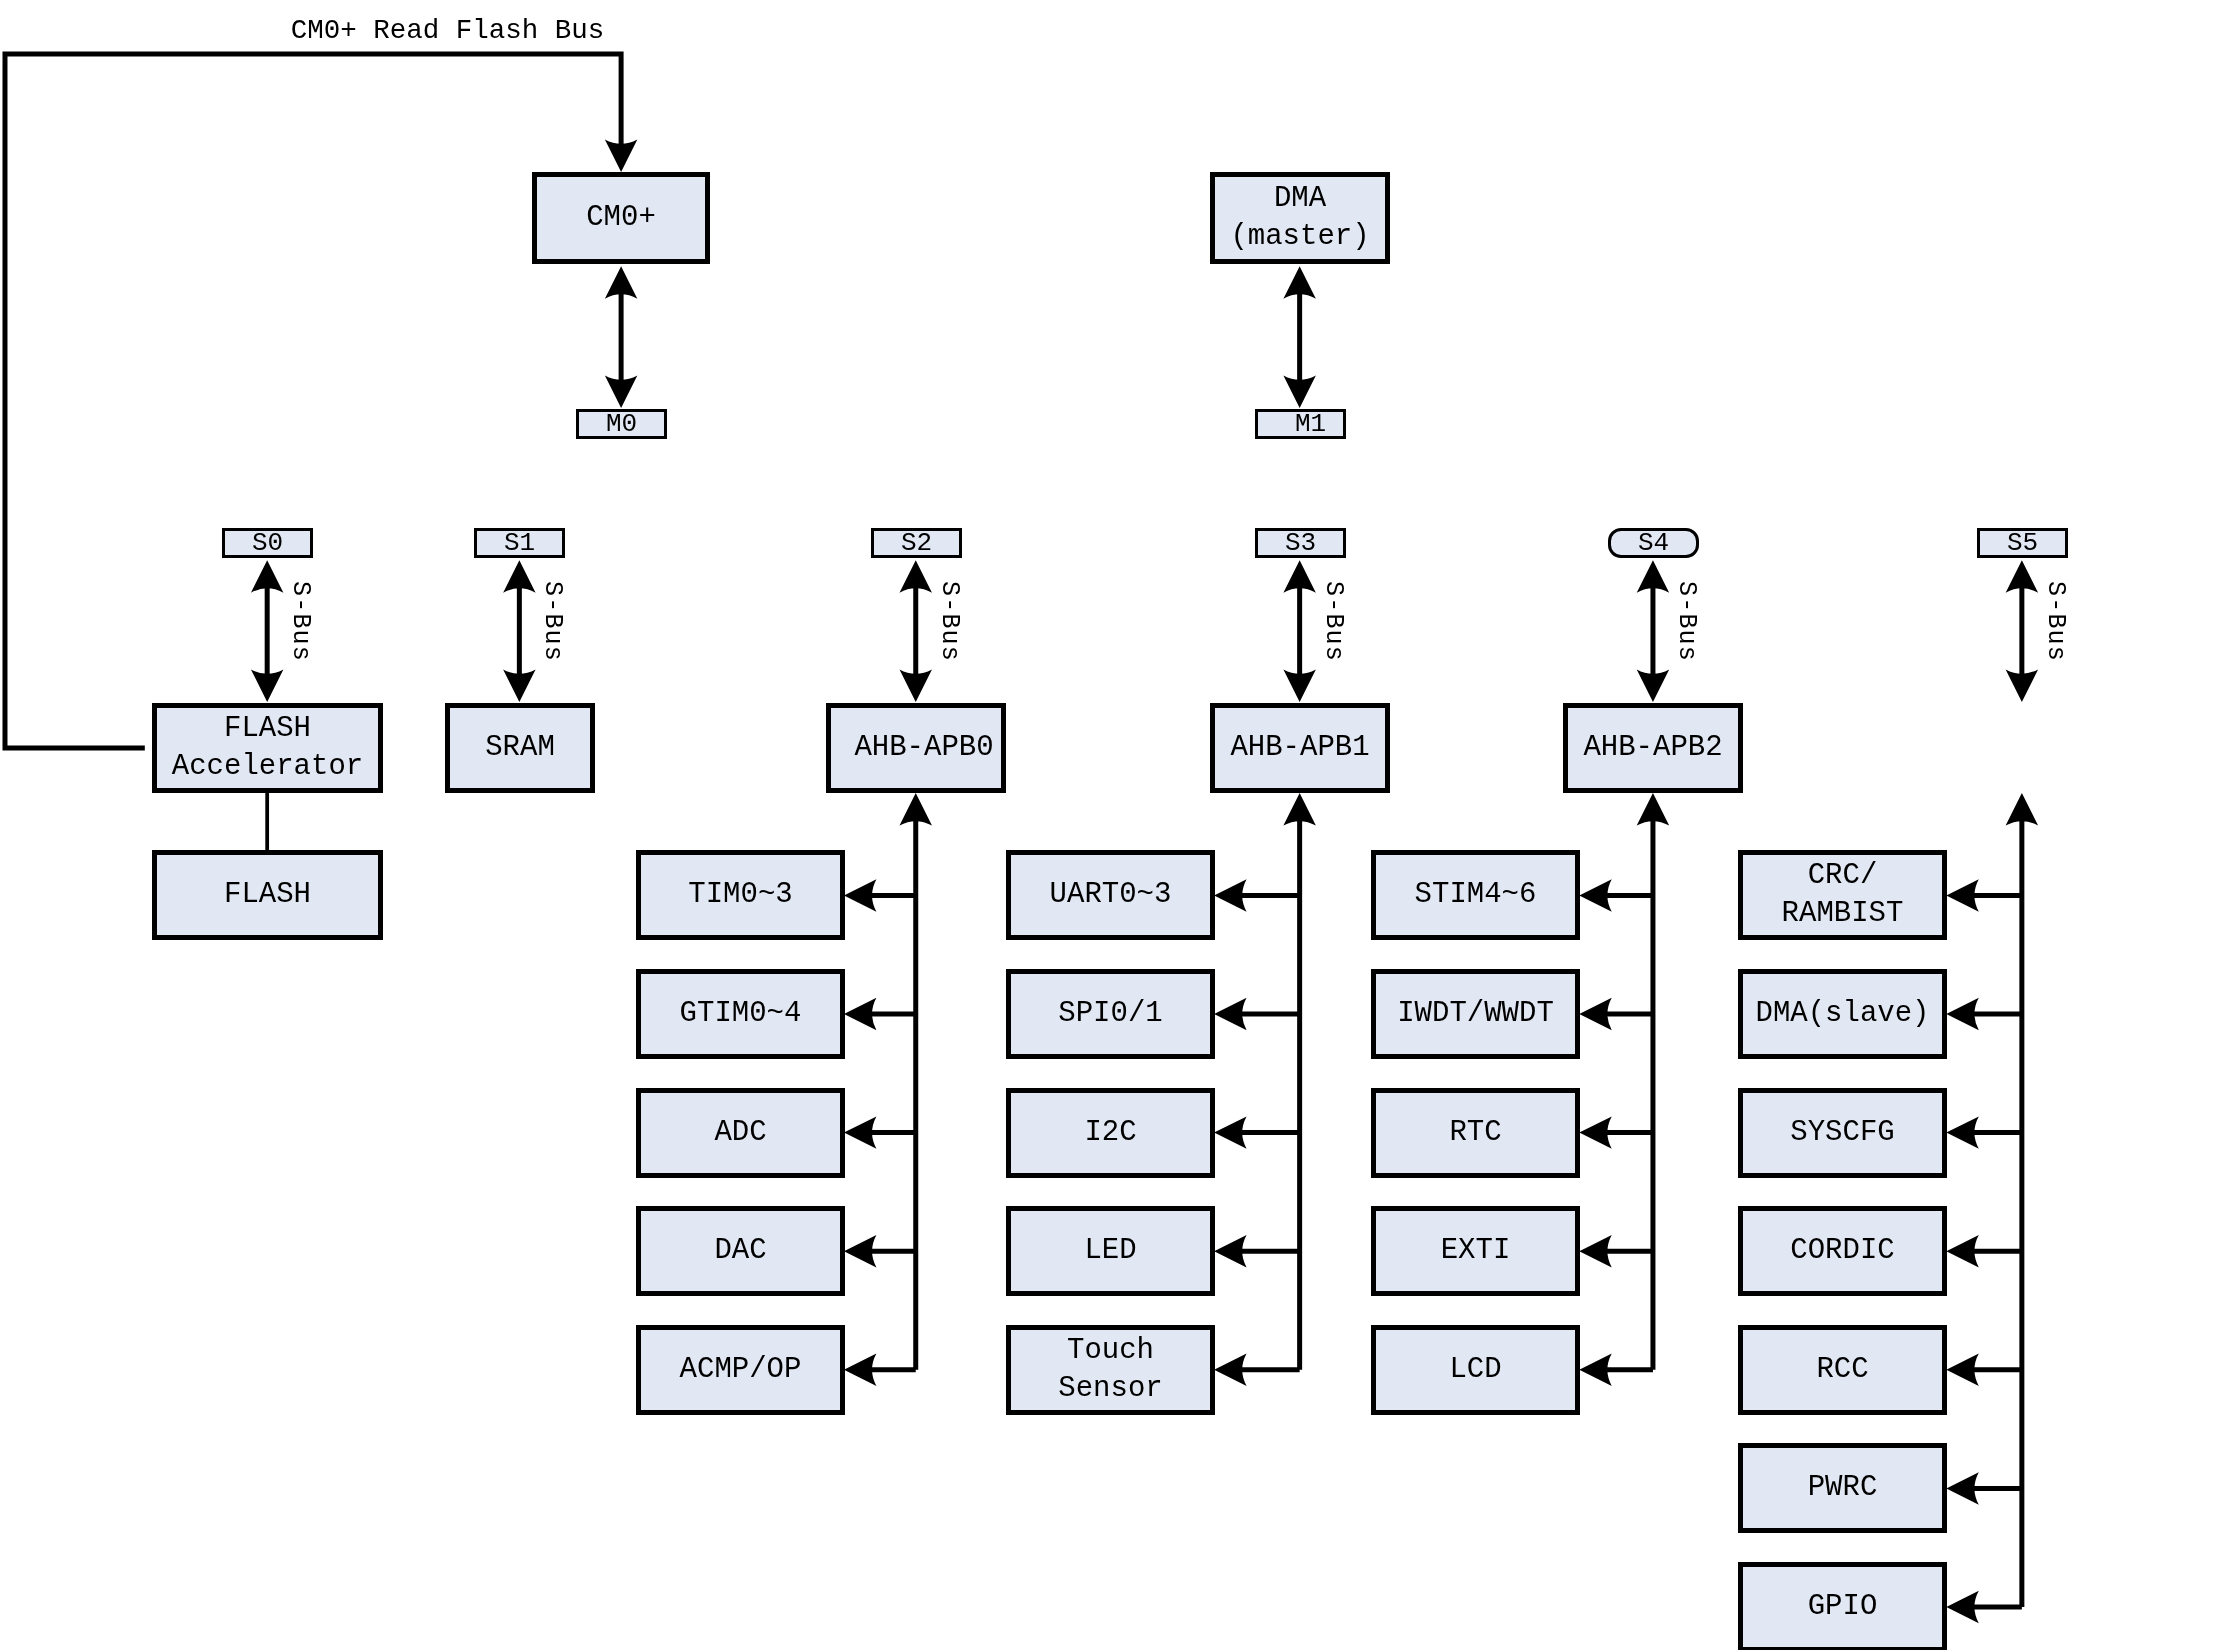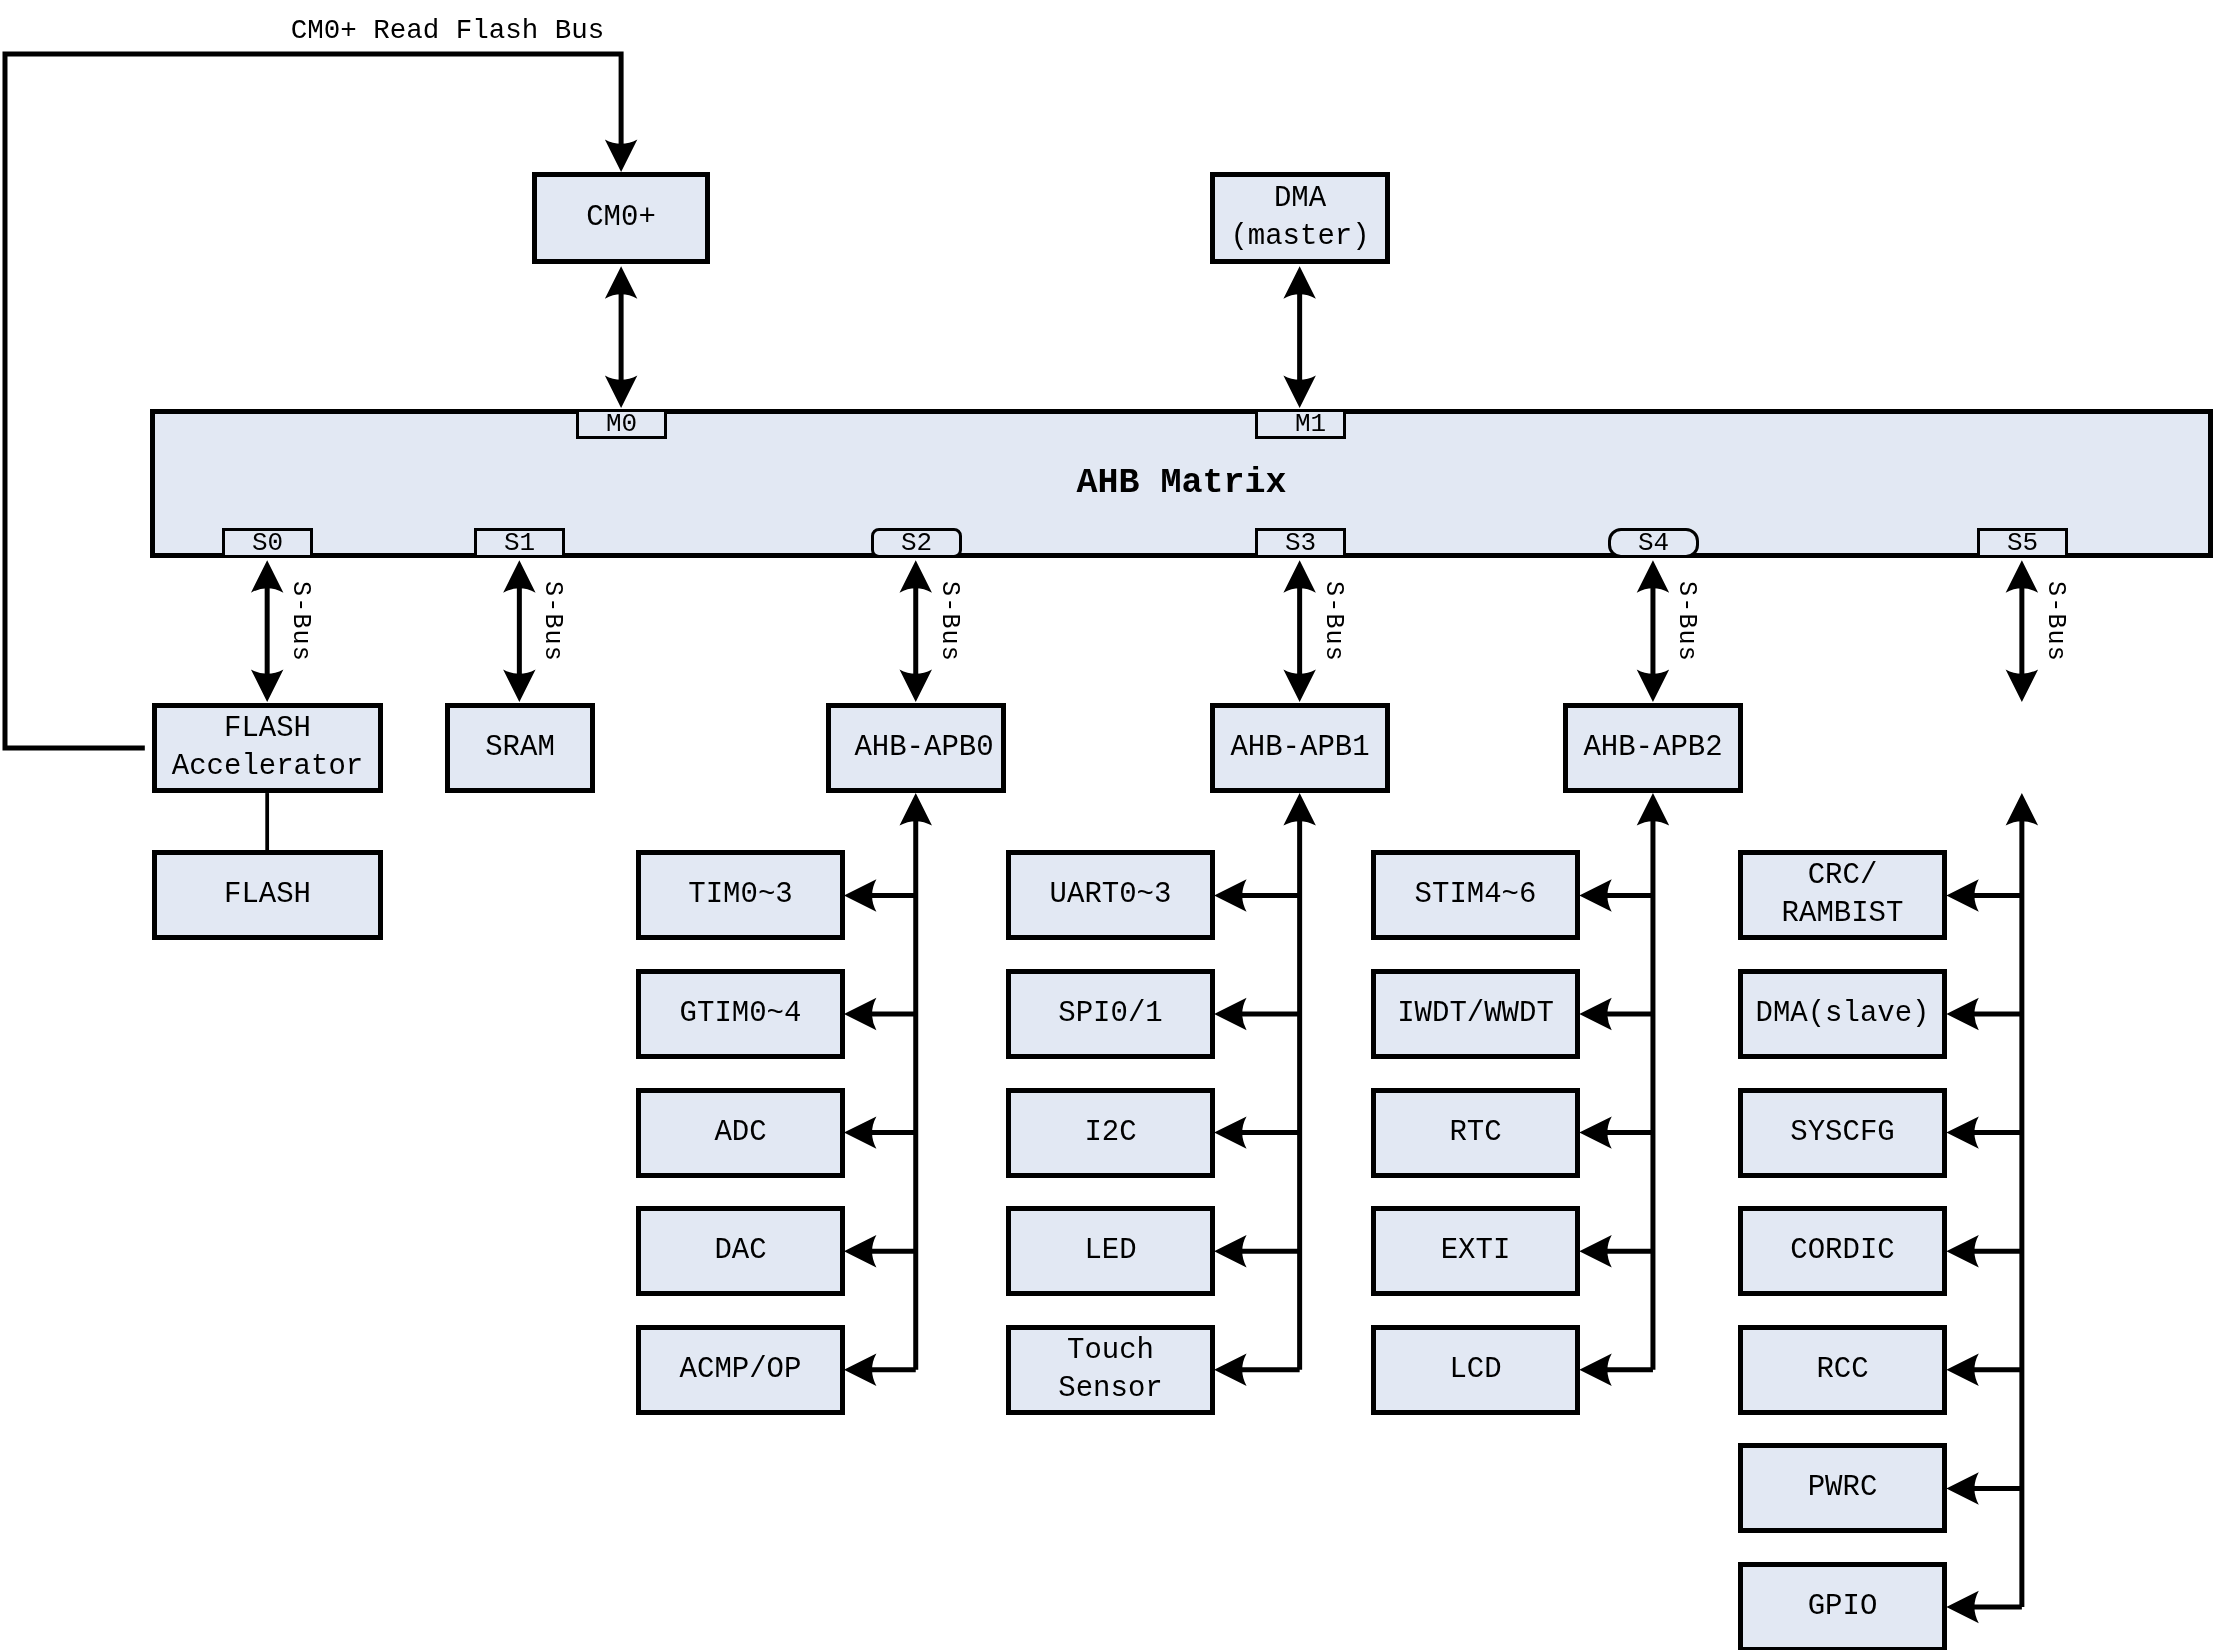--- a/index.html
+++ b/index.html
@@ -30,44 +30,41 @@
   #n-sram{left:445px;top:703px;width:150px;height:90px;}
   #n-apb0{left:826px;top:703px;width:180px;height:90px;padding-left:16px;}
   #n-apb1{left:1210px;top:703px;width:180px;height:90px;}
   #n-apb2{left:1563px;top:703px;width:180px;height:90px;}
   #n-lite{left:1932px;top:703px;width:180px;height:90px;}
 
   #t-m0{left:576px;top:409px;}
   #t-m1{left:1255px;top:409px;padding-left:20px;}
   #t-s0{left:222px;top:528px;}
   #t-s1{left:474px;top:528px;}
-  #t-s2{left:871px;top:528px;border-radius:8px;}
+  #t-s2{left:871px;top:528px;}
   #t-s3{left:1255px;top:528px;}
   #t-s4{left:1608px;top:528px;border-radius:13px;}
   #t-s5{left:1977px;top:528px;}
 
   #sb0{left:286px;}  #sb1{left:538px;}  #sb2{left:935px;}
   #sb3{left:1319px;} #sb4{left:1672px;} #sb5{left:2041px;}
 
   #top-label{left:260px;top:15px;width:375px;}
 
   .peri{height:90px;}
   .c0{left:636px;width:209px;} .c1{left:1006px;width:209px;}
   .c2{left:1371px;width:209px;} .c3{left:1738px;width:209px;}
   .r0{top:850px;} .r1{top:969px;} .r2{top:1088px;} .r3{top:1206px;}
   .r4{top:1325px;} .r5{top:1443px;} .r6{top:1562px;}
 </style>
 </head>
 <body>
 
 <div id="canvas">
 
-  <div class="node" id="n-matrix">
-    <span class="title">AHB Matrix</span>
-  </div>
 
   <svg class="wires" viewBox="0 0 3550 2644" xmlns="http://www.w3.org/2000/svg">
 
     <path class="ln" d="M232 1198 H8 V86 H995 V237"></path>
     <path class="ah" d="M995 275 L969 223 Q995 237 1021 223 Z"></path>
 
     <path class="ln" d="M995 464 V615 M2082 464 V615"></path>
     <path class="ah" d="M995 426 L969 478 Q995 464 1021 478 Z M995 653 L969 601 Q995 615 1021 601 Z
              M2082 426 L2056 478 Q2082 464 2108 478 Z M2082 653 L2056 601 Q2082 615 2108 601 Z"></path>
 

